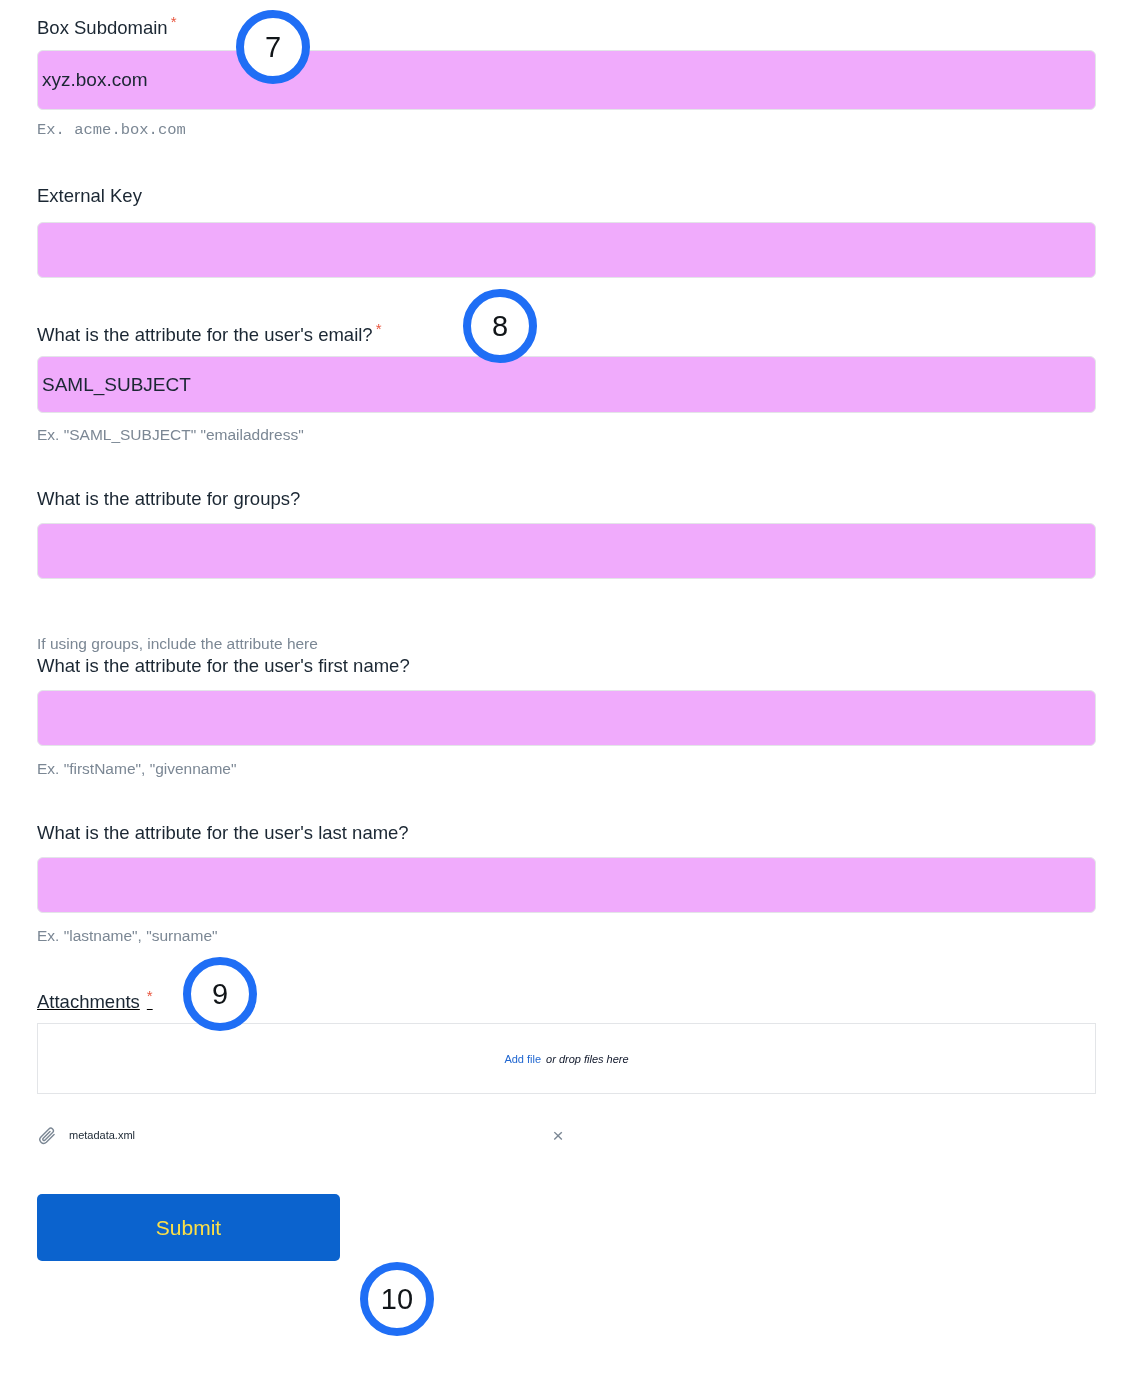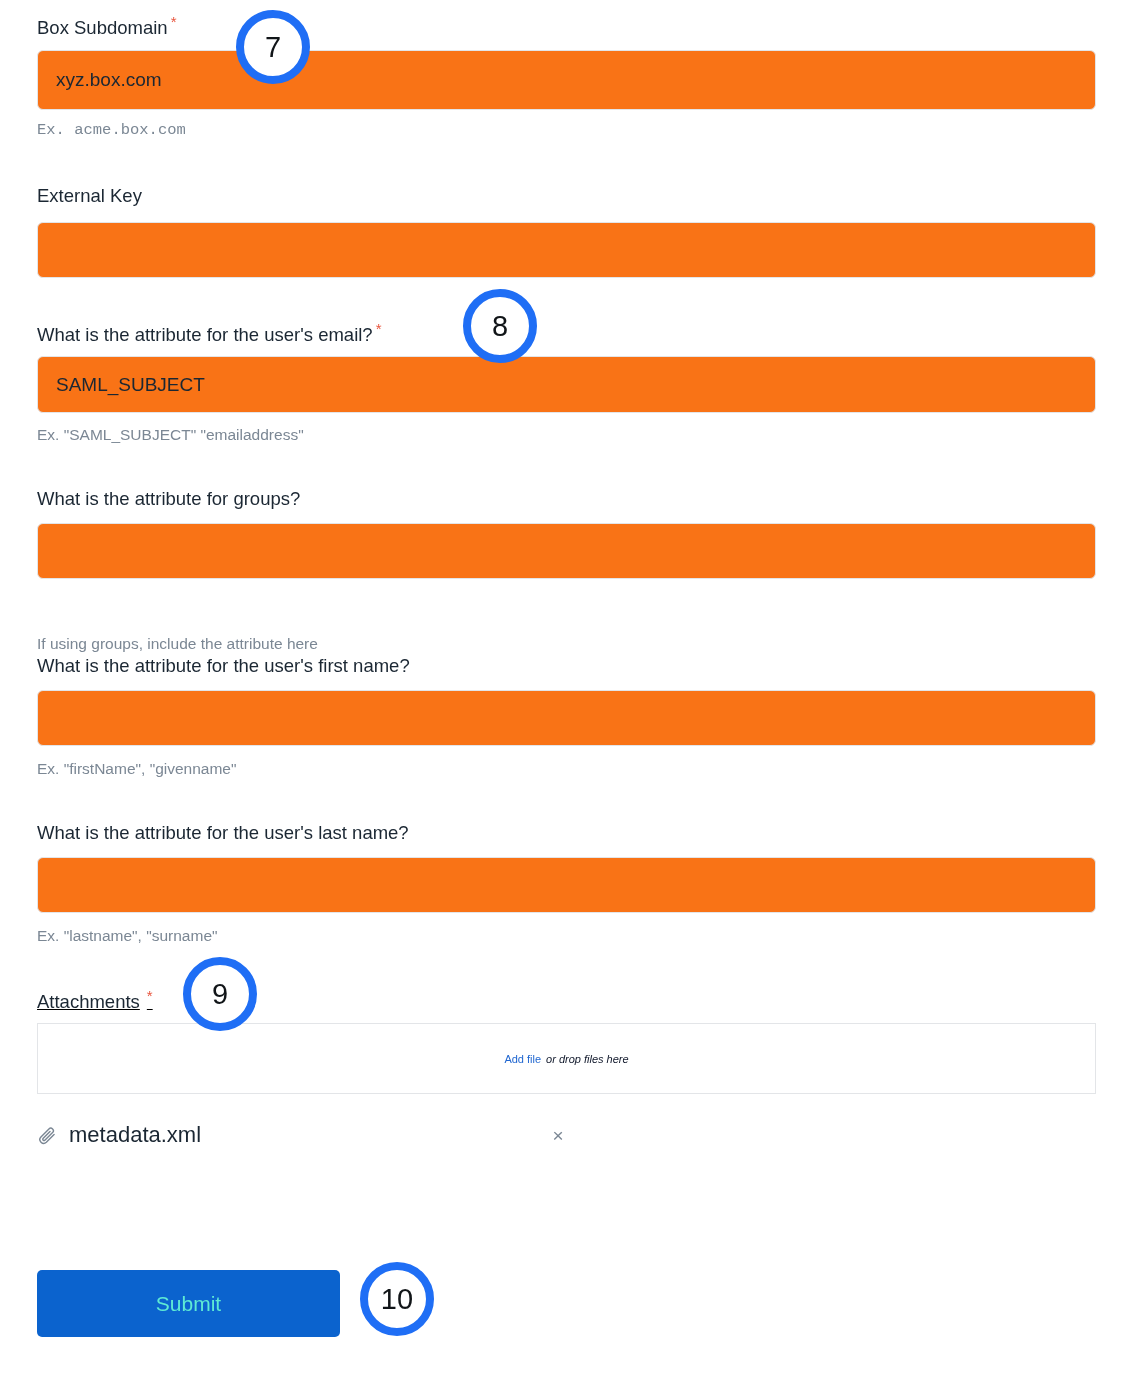--- a/index.html
+++ b/index.html
@@ -35,25 +35,25 @@
     vertical-align: super;
     margin-left: 3px;
     line-height: 1;
   }
 
   .text-input {
     display: block;
     width: 1059px;
     border: 1px solid #e3e5e8;
     border-radius: 6px;
-    background: #f97316;
+    background: #f0abfc;
     font-family: "Liberation Sans", sans-serif;
     font-size: 19px;
     color: #1b2733;
-    padding: 0 18px;
+    padding: 0 4px;
     outline: none;
   }
   .text-input::placeholder { color: #9aa5b1; }
 
   .hint {
     font-size: 15.5px;
     color: #7b8794;
     line-height: 19px;
     white-space: nowrap;
   }
@@ -86,48 +86,48 @@
     align-items: center;
   }
   .clip-icon {
     width: 20px; height: 20px;
     display: inline-block;
     color: #7b8794;
     flex: none;
   }
   .attach-name {
     margin-left: 12px;
-    font-size: 22px;
+    font-size: 11px;
     color: #1b2733;
   }
   .attach-remove {
     position: absolute;
     left: 508px;
     top: 4px;
     width: 26px; height: 26px;
     display: flex; align-items: center; justify-content: center;
     color: #7b8794;
     font-size: 19px;
     line-height: 1;
     cursor: pointer;
     background: none; border: none;
     font-family: "Liberation Sans", sans-serif;
   }
 
   
   .submit-btn {
     position: absolute;
     left: 37px;
-    top: 1270px;
+    top: 1194px;
     width: 303px;
     height: 67px;
     background: #0b63ce;
     border: none;
     border-radius: 5px;
-    color: #5eead4;
+    color: #fde047;
     font-family: "Liberation Sans", sans-serif;
     font-size: 21px;
     cursor: pointer;
   }
 
   
   .callout {
     position: absolute;
     width: 74px;
     height: 74px;

